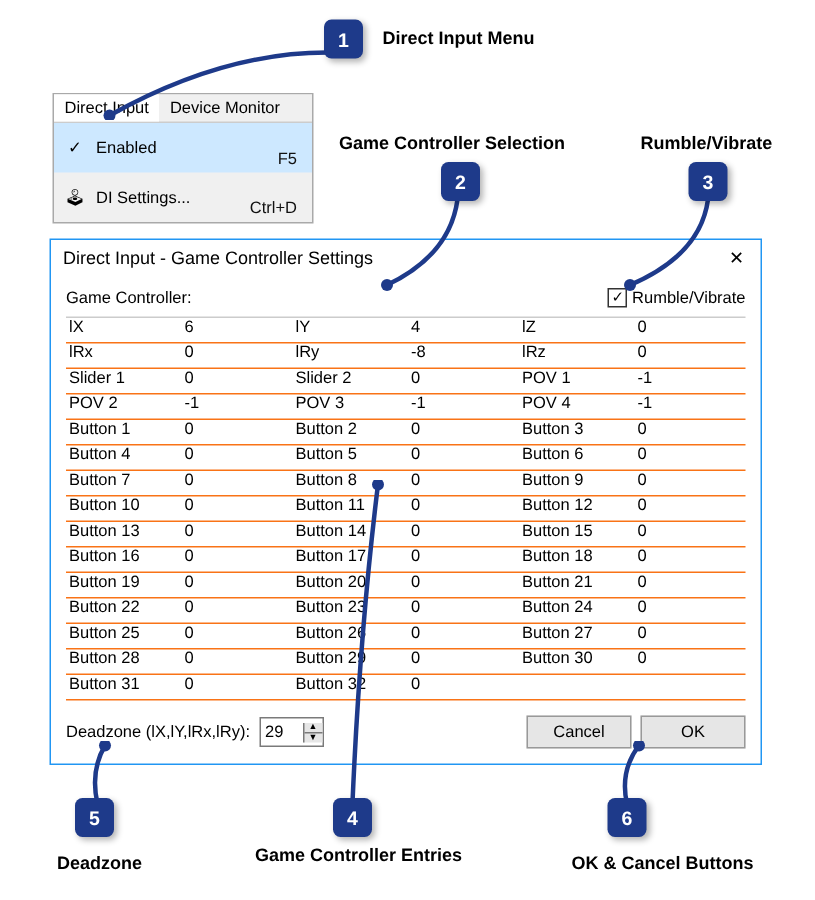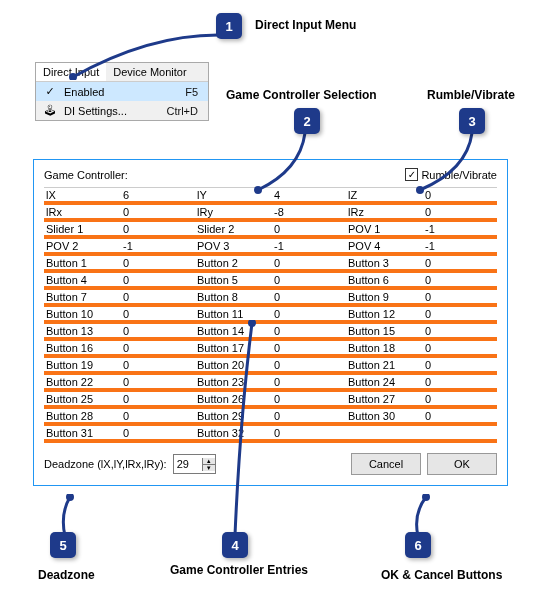--- a/index.html
+++ b/index.html
@@ -11,36 +11,36 @@
 
 .menu-box { position: absolute; left: 35px; top: 62px; width: 174px; border: 1px solid #a9a9a9; background: #fff; }
 .menu-tabs { display: flex; background: #f0f0f0; border-bottom: 1px solid #ccc; }
 .menu-tab { padding: 3px 7px; cursor: default; }
 .menu-tab.active { background: #fff; }
 .menu-items { background: #f0f0f0; }
 .menu-item { display: flex; align-items: center; padding: 3px 4px 3px 4px; }
 .menu-item.selected { background: #cde8ff; }
 .menu-item .icon { width: 20px; text-align: center; }
 .menu-item .label { flex: 1; padding-left: 4px; }
-.menu-item .shortcut { padding-right: 6px; color: #111; }
+.menu-item .shortcut { padding-right: 6px; color: #111; margin-top: 15px; }
 
 
 .dialog { position: absolute; left: 33px; top: 159px; width: 475px; border: 1px solid #2196f3; background: #fff; }
 .titlebar { display: flex; align-items: center; justify-content: space-between; padding: 5px 8px; font-size: 12px; }
 .titlebar .close { width: 16px; text-align: center; font-size: 12px; cursor: default; }
 .dialog-body { padding: 8px 10px 10px 10px; }
 .controller-row { display: flex; align-items: center; gap: 20px; margin-bottom: 6px; }
 .controller-label { white-space: nowrap; }
 .selectbox { flex: 0 0 203px; border: 1px solid #7a7a7a; background: #e6e6e6; padding: 2px 4px; display: flex; align-items: center; justify-content: space-between; height: 20px; }
 .selectbox .chev { font-size: 9px; color: #333; }
 .rumble-box { display: flex; align-items: center; gap: 3px; margin-left: auto; }
 .rumble-box .chk { width: 13px; height: 13px; border: 1px solid #333; display: inline-flex; align-items: center; justify-content: center; font-size: 10px; line-height: 1; }
 
 .grid { border-top: 1px solid #ccc; }
-.grow { display: flex; border-bottom: 4px solid #f97316; height: 17px; align-items: center; }
+.grow { display: flex; border-bottom: 1px solid #f97316; height: 17px; align-items: flex-start; }
 .gcell-l { width: 77px; padding-left: 2px; white-space: nowrap; overflow: hidden; }
 .gcell-v { width: 74px; padding-left: 2px; }
 .grow .gcell-v:last-child { width: 60px; }
 
 .bottom-row { display: flex; align-items: center; margin-top: 10px; gap: 6px; }
 .deadzone-label { white-space: nowrap; }
 .spinner { display: flex; align-items: center; border: 1px solid #7a7a7a; height: 20px; }
 .spinner .val { width: 28px; padding: 2px 3px; }
 .spinner .arrows { display: flex; flex-direction: column; border-left: 1px solid #7a7a7a; width: 13px; background: #e6e6e6; }
 .spinner .arrows div { flex:1; font-size: 6px; display:flex; align-items:center; justify-content:center; }
@@ -85,20 +85,24 @@
     </div>
     <div class="menu-item">
       <span class="icon">🕹</span>
       <span class="label">DI Settings...</span>
       <span class="shortcut">Ctrl+D</span>
     </div>
   </div>
 </div>
 
 <div class="dialog">
+  <div class="titlebar">
+    <span>Direct Input - Game Controller Settings</span>
+    <span class="close">✕</span>
+  </div>
   <div class="dialog-body">
     <div class="controller-row">
       <span class="controller-label">Game Controller:</span>
       <div class="rumble-box">
         <span class="chk">✓</span>
         <span>Rumble/Vibrate</span>
       </div>
     </div>
 
     <div class="grid" id="grid">

